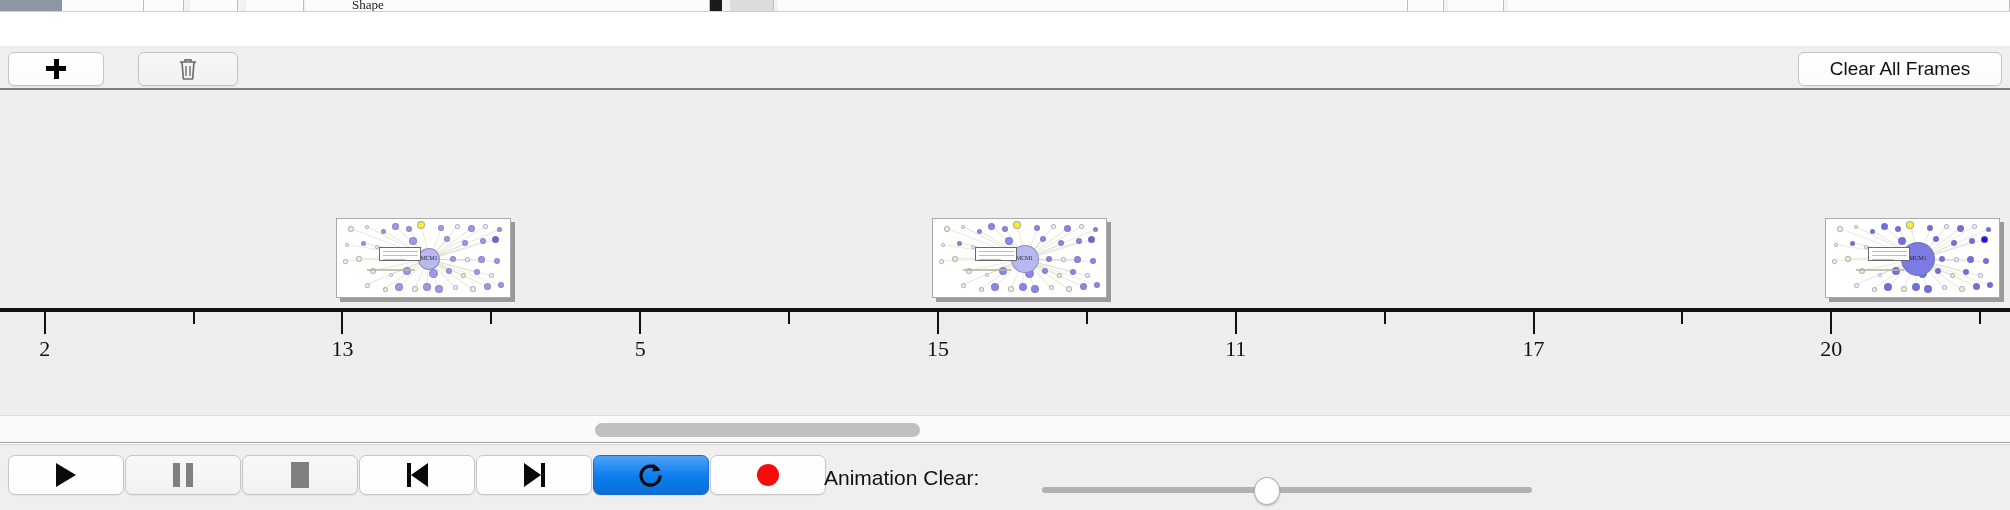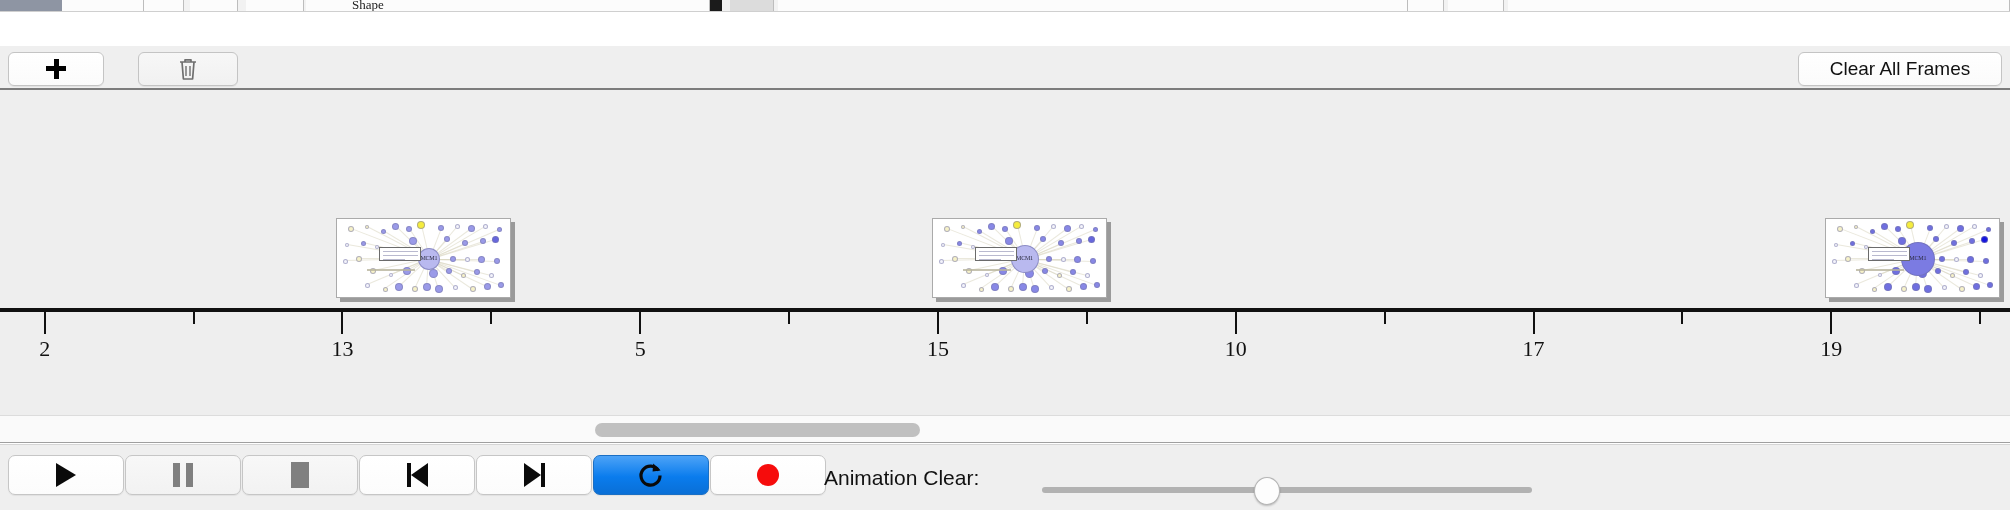--- a/index.html
+++ b/index.html
@@ -520,23 +520,23 @@
         <div class="tick minor" style="left: 1085.89px;"></div>
         <div class="tick minor" style="left: 1383.67px;"></div>
         <div class="tick minor" style="left: 1681.44px;"></div>
         <div class="tick minor" style="left: 1979.22px;"></div>
       </div>
     <div id="ruler-labels">
         <div class="tlabel" style="left: 44.6667px;">2</div>
         <div class="tlabel" style="left: 342.444px;">13</div>
         <div class="tlabel" style="left: 640.222px;">5</div>
         <div class="tlabel" style="left: 938px;">15</div>
-        <div class="tlabel" style="left: 1235.78px;">10</div>
+        <div class="tlabel" style="left: 1235.78px;">11</div>
         <div class="tlabel" style="left: 1533.56px;">17</div>
-        <div class="tlabel" style="left: 1831.33px;">19</div>
+        <div class="tlabel" style="left: 1831.33px;">20</div>
       </div>
 
   </div>
 
   <div class="hscroll">
     <div class="hthumb"></div>
   </div>
 
   <div class="playbar">
     <div class="pbtn" style="left:8px;">

